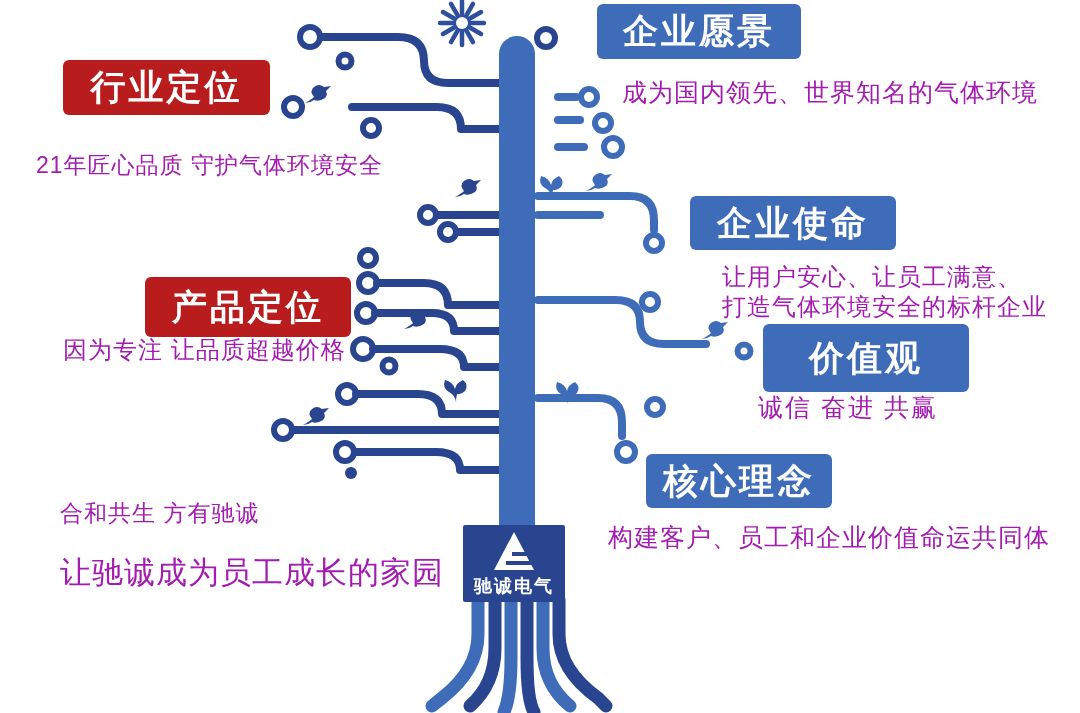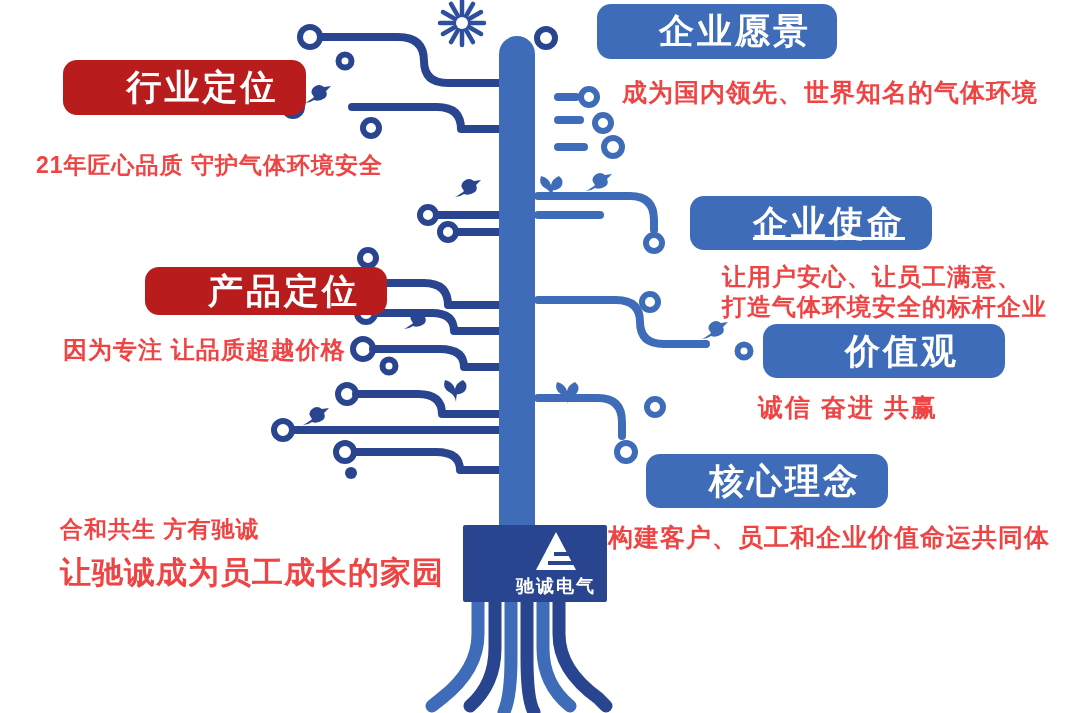--- a/index.html
+++ b/index.html
@@ -2,32 +2,32 @@
 <html><head>
 <meta charset="utf-8">
 <style>
   html,body{margin:0;padding:0;background:#fff;}
   .stage{
     position:relative;width:1080px;height:713px;background:#ffffff;overflow:hidden;
     font-family:"Liberation Sans","DejaVu Sans",sans-serif;
   }
   svg.tree{position:absolute;left:0;top:0;width:1080px;height:713px;}
   .badge{
-    position:absolute;height:55px;border-radius:14px;
+    position:absolute;height:55px;border-radius:6px;
     display:flex;align-items:center;justify-content:center;
-    color:#fff;font-weight:700;font-size:35px;letter-spacing:3px;white-space:nowrap;padding-left:36px;
+    color:#fff;font-weight:700;font-size:35px;letter-spacing:3px;white-space:nowrap;
   }
   .badge.navy{background:#b91c1c;}
   .badge.blue{background:#3f6cb8;}
   .desc{
-    position:absolute;color:#ef4444;font-weight:700;white-space:nowrap;letter-spacing:1px;
+    position:absolute;color:#a21caf;font-weight:400;white-space:nowrap;letter-spacing:1px;
   }
   .logo{
     position:absolute;left:463px;top:525px;width:102px;height:77px;background:#2a458f;
-    display:flex;flex-direction:column;align-items:center;justify-content:center;border-radius:2px;padding-left:42px;
+    display:flex;flex-direction:column;align-items:center;justify-content:center;border-radius:2px;
   }
   .logo .logo-text{color:#fff;font-weight:700;font-size:18px;letter-spacing:2px;margin-top:2px;white-space:nowrap;}
   
   .bn{stroke:#2a458f;stroke-width:8;fill:none;stroke-linecap:round;stroke-linejoin:round;}
   .bb{stroke:#3f6cb8;stroke-width:8;fill:none;stroke-linecap:round;stroke-linejoin:round;}
   .ringn{stroke:#2a458f;stroke-width:6;fill:none;}
   .ringb{stroke:#3f6cb8;stroke-width:6;fill:none;}
 </style>
 </head>
 <body>
@@ -120,32 +120,32 @@
 
     <g>
       <path fill="#3f6cb8" transform="translate(540,176)" d="M12 22 Q11 15 5 12 Q-2 8 1 0 Q9 2 11 9 Q12 3 19 0 Q25 5 21 11 Q17 15 13 14 Q12 18 12 22 Z"></path>
       <path fill="#2a458f" transform="translate(444,380)" d="M12 22 Q11 15 5 12 Q-2 8 1 0 Q9 2 11 9 Q12 3 19 0 Q25 5 21 11 Q17 15 13 14 Q12 18 12 22 Z"></path>
       <path fill="#3f6cb8" transform="translate(556,382)" d="M12 22 Q11 15 5 12 Q-2 8 1 0 Q9 2 11 9 Q12 3 19 0 Q25 5 21 11 Q17 15 13 14 Q12 18 12 22 Z"></path>
     </g>
   </svg>
 
   <div class="badge navy" style="left:63px;top:60px;width:207px;">行业定位</div>
   <div class="badge blue" style="left:597px;top:4px;width:204px;">企业愿景</div>
-  <div class="badge navy" style="left:145px;top:267px;width:206px;height:48px;">产品定位</div>
-  <div class="badge blue" style="left:690px;top:196px;width:206px;height:54px;text-decoration:underline;">企业使命</div>
-  <div class="badge blue" style="left:763px;top:324px;width:206px;height:54px;">价值观</div>
-  <div class="badge blue" style="left:646px;top:454px;width:206px;height:54px;">核心理念</div>
+  <div class="badge navy" style="left:145px;top:277px;width:206px;height:60px;">产品定位</div>
+  <div class="badge blue" style="left:690px;top:196px;width:206px;height:54px;">企业使命</div>
+  <div class="badge blue" style="left:763px;top:324px;width:206px;height:68px;">价值观</div>
+  <div class="badge blue" style="left:646px;top:454px;width:186px;height:54px;">核心理念</div>
 
   <div class="desc" style="left:36px;top:150px;font-size:23px;">21年匠心品质 守护气体环境安全</div>
   <div class="desc" style="left:622px;top:76px;font-size:25px;">成为国内领先、世界知名的气体环境</div>
   <div class="desc" style="left:63px;top:334px;font-size:24px;">因为专注 让品质超越价格</div>
   <div class="desc" style="left:722px;top:261px;font-size:24px;">让用户安心、让员工满意、</div>
   <div class="desc" style="left:758px;top:391px;font-size:25px;letter-spacing:2px;">诚信 奋进 共赢</div>
   <div class="desc" style="left:722px;top:291px;font-size:24px;">打造气体环境安全的标杆企业</div>
-  <div class="desc" style="left:60px;top:498px;font-size:23px;margin-top:16px;">合和共生 方有驰诚</div>
+  <div class="desc" style="left:60px;top:498px;font-size:23px;">合和共生 方有驰诚</div>
   <div class="desc" style="left:60px;top:552px;font-size:31px;">让驰诚成为员工成长的家园</div>
   <div class="desc" style="left:608px;top:521px;font-size:25px;">构建客户、员工和企业价值命运共同体</div>
 
   <div class="logo">
     <svg width="46" height="42" viewBox="0 0 46 42" aria-hidden="true">
       <polygon points="23,2 43,40 3,40" fill="#ffffff"></polygon>
       <rect x="21" y="22" width="22" height="4" fill="#2a458f"></rect>
       <rect x="15" y="31" width="28" height="4" fill="#2a458f"></rect>
     </svg>
     <div class="logo-text">驰诚电气</div>

